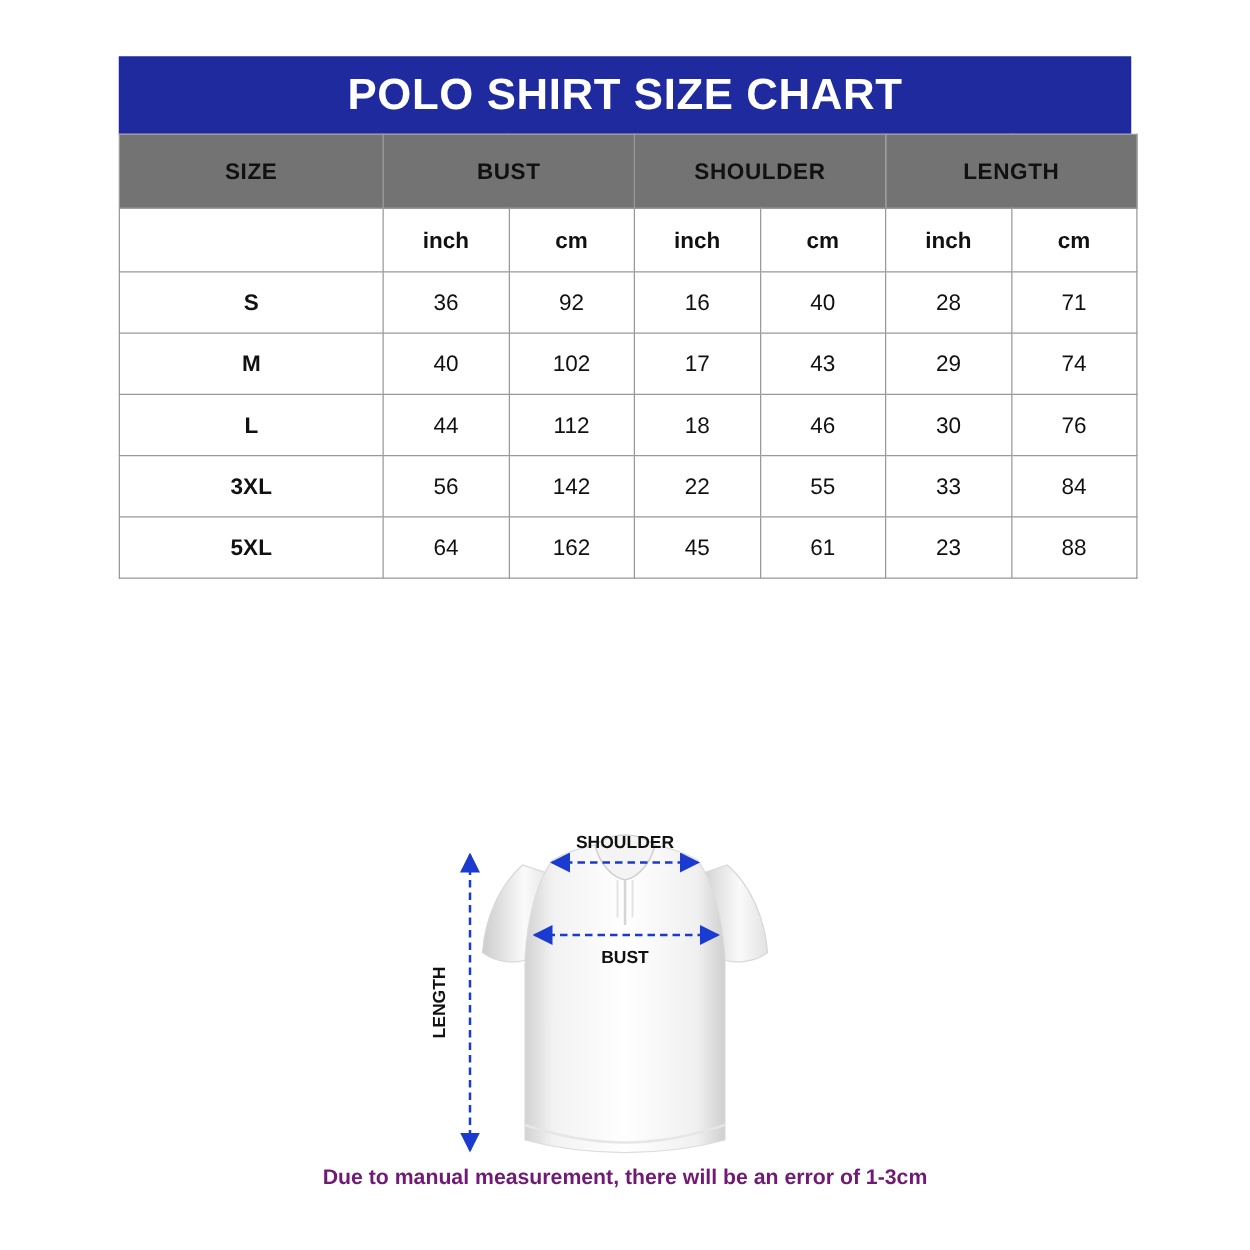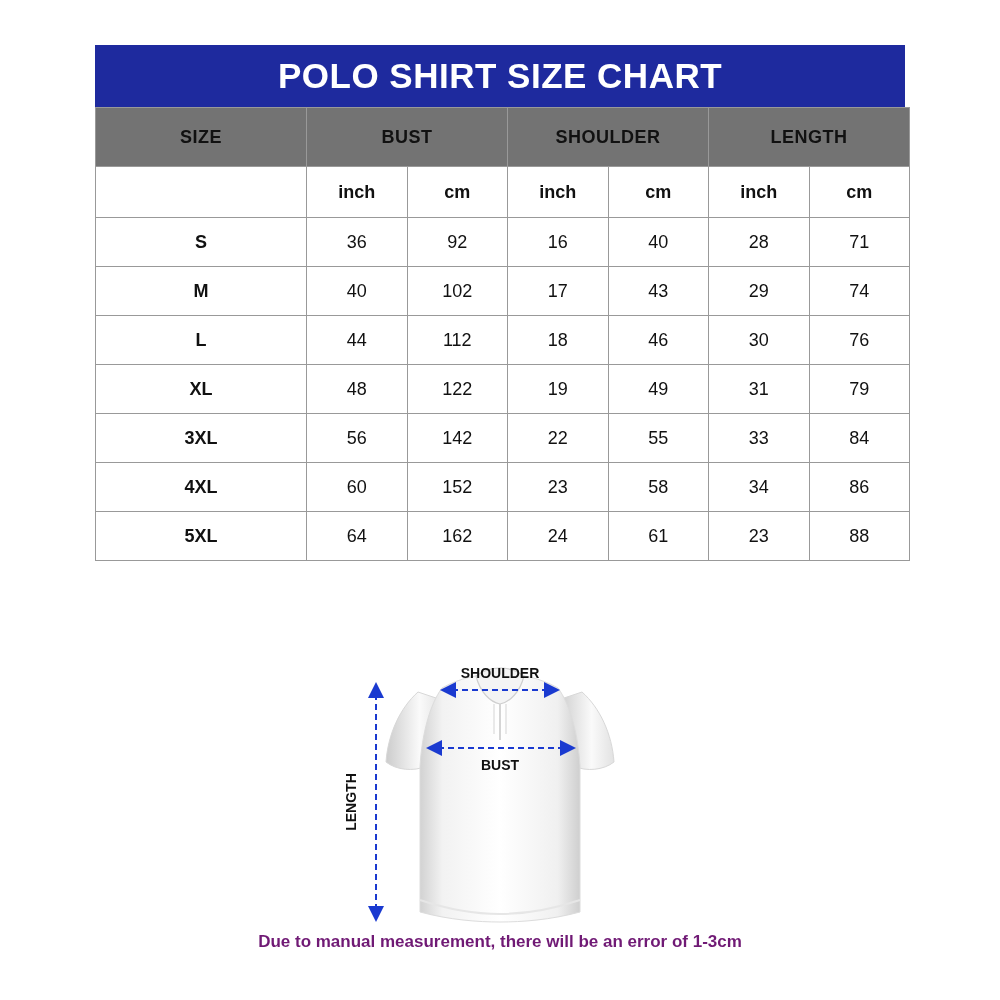--- a/index.html
+++ b/index.html
@@ -150,51 +150,33 @@
       <tr class="data-row">
         <td class="size-cell">L</td>
         <td>44</td>
         <td>112</td>
         <td>18</td>
         <td>46</td>
         <td>30</td>
         <td>76</td>
       </tr>
       <tr class="data-row">
-        <td class="size-cell">XL</td>
-        <td>48</td>
-        <td>122</td>
-        <td>19</td>
-        <td>49</td>
-        <td>31</td>
-        <td>79</td>
-      </tr>
-      <tr class="data-row">
         <td class="size-cell">3XL</td>
         <td>56</td>
         <td>142</td>
         <td>22</td>
         <td>55</td>
         <td>33</td>
         <td>84</td>
       </tr>
       <tr class="data-row">
-        <td class="size-cell">4XL</td>
-        <td>60</td>
-        <td>152</td>
-        <td>23</td>
-        <td>58</td>
-        <td>34</td>
-        <td>86</td>
-      </tr>
-      <tr class="data-row">
         <td class="size-cell">5XL</td>
         <td>64</td>
         <td>162</td>
-        <td>24</td>
+        <td>45</td>
         <td>61</td>
         <td>23</td>
         <td>88</td>
       </tr>
     </tbody>
       </table>
   </div>
 
   <div class="illu">
     <svg width="340" height="300" viewBox="0 0 340 300" xmlns="http://www.w3.org/2000/svg">

